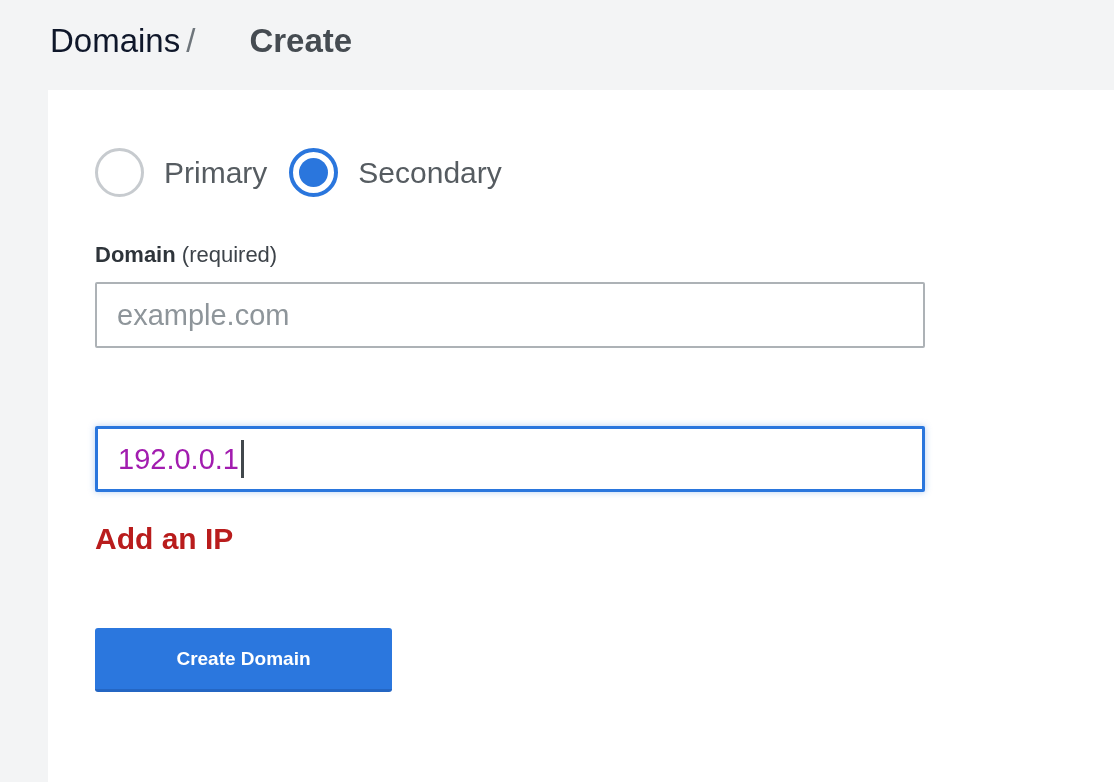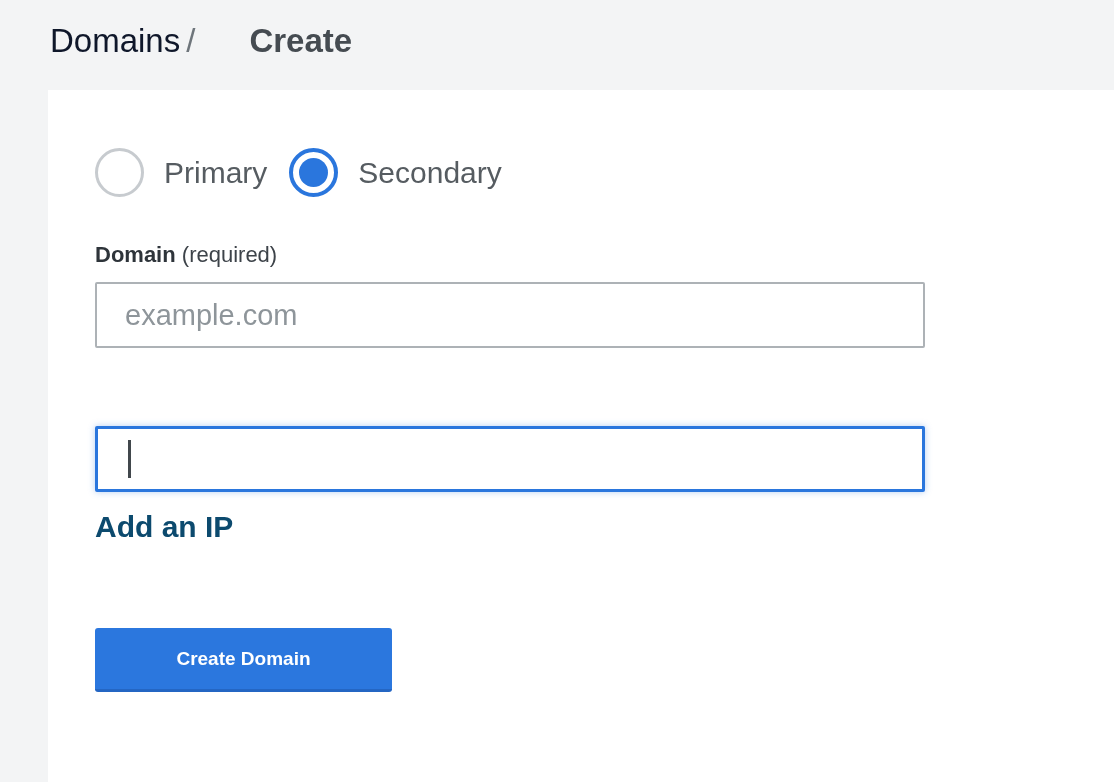--- a/index.html
+++ b/index.html
@@ -50,40 +50,40 @@
   .label-strong { font-weight: 700; color: #2e343a; }
   .label-required { font-weight: 400; color: #3d4349; }
   #label-domain { top: 148px; }
   #label-ip { top: 296px; }
 
   
   .text-input {
     position: absolute; left: 47px; width: 830px; height: 66px;
     border: 2px solid #adb2b6; background: #fff; border-radius: 2px;
     font-family: inherit; font-size: 29px; color: #a21caf;
-    padding: 0 28px;
+    padding: 0 20px;
   }
   input.text-input::placeholder { color: #8e959a; opacity: 1; }
   #domain-input { top: 192px; }
   #ip-input {
     top: 336px;
     border: 3px solid #2a76dd;
     box-shadow: 0 0 7px rgba(42, 118, 221, 0.35);
     display: flex; align-items: center;
     cursor: text;
   }
   .caret {
     width: 3px; height: 38px; background: #41474c;
     margin-left: 2px; flex: none;
   }
 
   
   .add-ip-link {
-    position: absolute; left: 47px; top: 420px;
-    font-size: 30px; font-weight: 700; color: #0c4a6e;
+    position: absolute; left: 47px; top: 432px;
+    font-size: 30px; font-weight: 700; color: #b91c1c;
     text-decoration: none; cursor: pointer; display: inline-block;
   }
 
   
   .create-btn {
     position: absolute; left: 47px; top: 538px;
     width: 297px; height: 64px;
     background: #2b77de;
     border: none; border-bottom: 3px solid #2466c3; border-radius: 3px;
     color: #ffffff; font-size: 19px; font-weight: 700;
@@ -116,20 +116,21 @@
 
     <div class="field-label" id="label-domain">
       <span class="label-strong">Domain</span>
       <span class="label-required">(required)</span>
     </div>
 
     <input type="text" class="text-input" id="domain-input" placeholder="example.com" style="">
 
 
     <div class="text-input" id="ip-input" role="textbox" tabindex="0">
+      <span class="input-value">192.0.0.1</span>
       <span class="caret"></span>
     </div>
 
     <a class="add-ip-link">Add an IP</a>
 
     <button class="create-btn">Create Domain</button>
 
   </div>
 </div>
 

